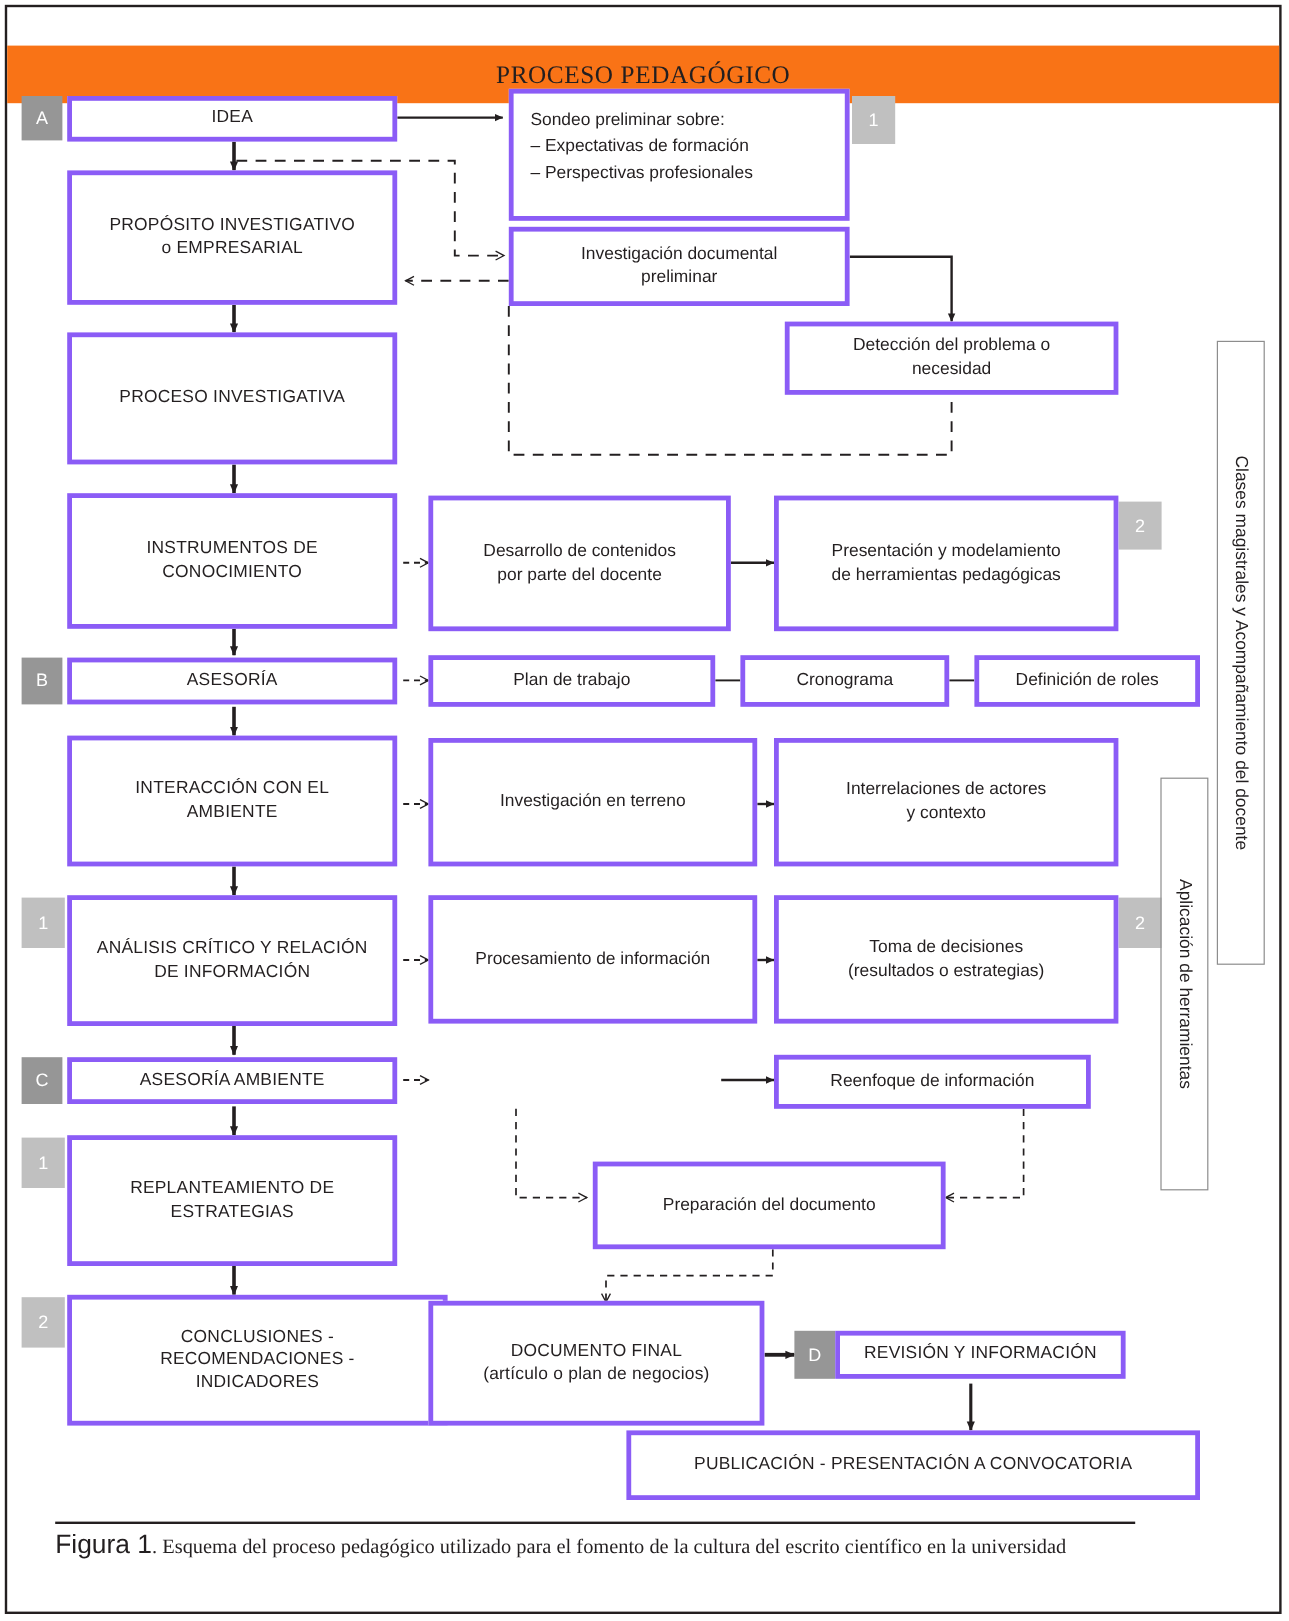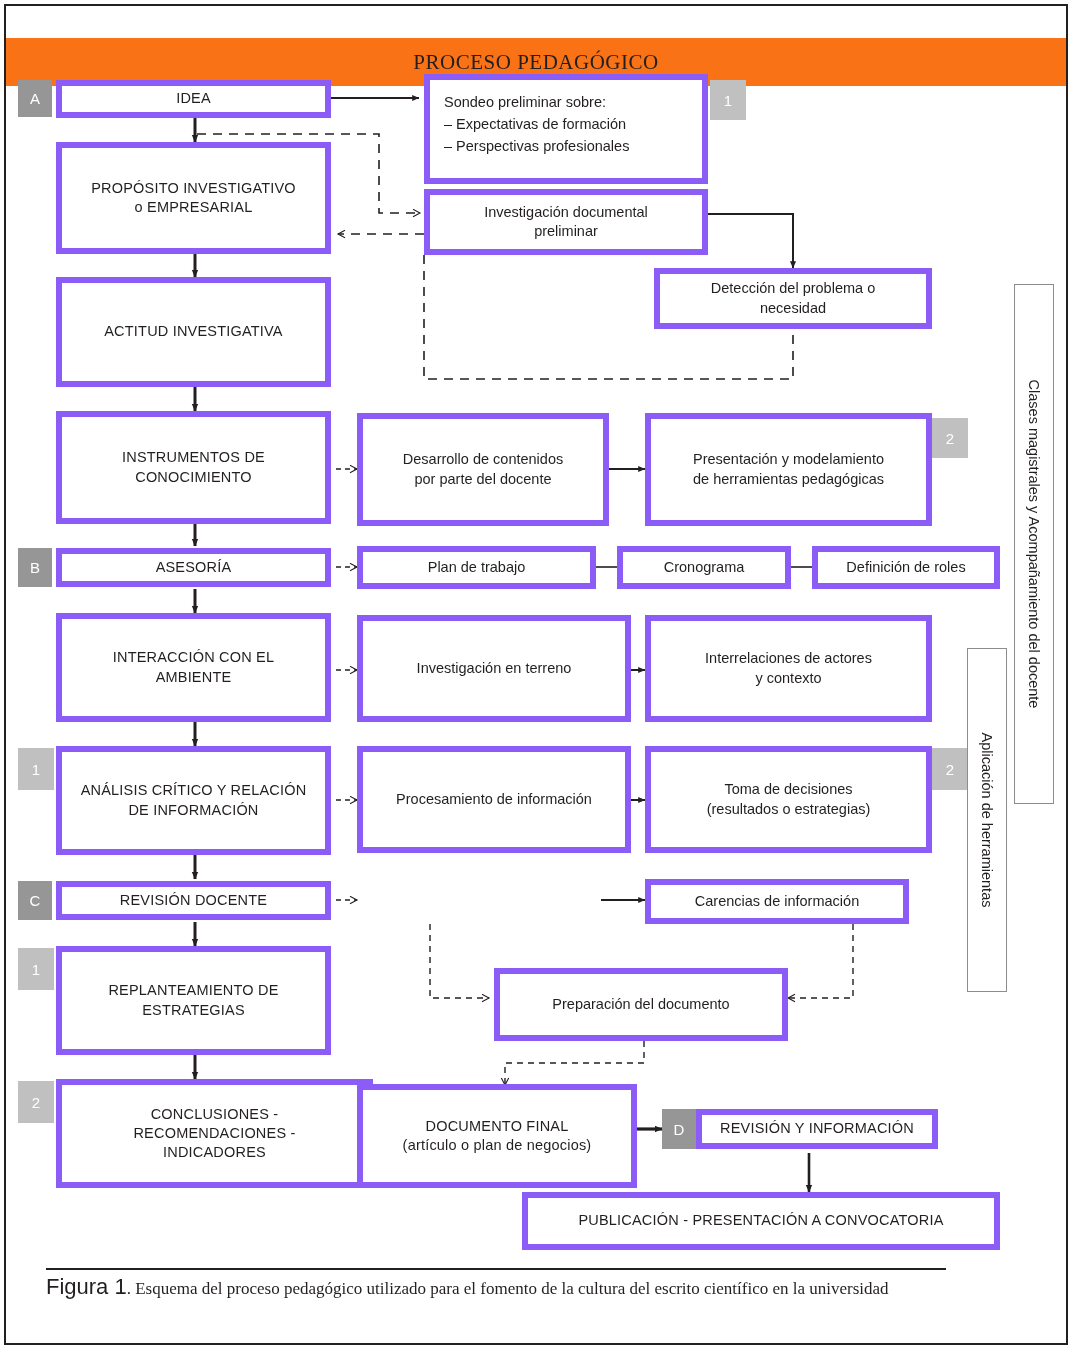--- a/index.html
+++ b/index.html
@@ -11,21 +11,21 @@
 
   
   #header-band{position:absolute;left:6px;top:6px;width:1060px;height:48px;background:#f97316;
     display:flex;align-items:center;justify-content:center;box-sizing:border-box;margin-top:32px;}
   #header-title{font-family:"Liberation Serif", serif;font-size:21px;letter-spacing:.5px;color:#231f20;}
 
   
   #wires{position:absolute;left:0;top:0;width:1074px;height:1351px;pointer-events:none;}
 
   
-  .node{position:absolute;box-sizing:border-box;border:6px solid #8b5cf6;background:#fff;
+  .node{position:absolute;box-sizing:border-box;border:4px solid #8b5cf6;background:#fff;
         display:flex;align-items:center;justify-content:center;text-align:center;
         font-size:14.5px;color:#231f20;line-height:1.32;padding:3px 6px;}
   .node.caps{font-size:14.5px;letter-spacing:.2px;}
   .node.left-al{justify-content:flex-start;text-align:left;padding-left:14px;align-items:flex-start;padding-top:12px;}
 
   
   .badge{position:absolute;box-sizing:border-box;display:flex;align-items:center;justify-content:center;
          color:#ffffff;font-size:15px;}
   .badge.dark{background:#969696;}
   .badge.light{background:#c0c0c0;}
@@ -128,47 +128,47 @@
   <div class="badge light" style="left:710px;top:80px;width:36px;height:40px;">1</div>
   <div class="badge light" style="left:932px;top:418px;width:36px;height:40px;">2</div>
   <div class="badge light" style="left:18px;top:748px;width:36px;height:42px;">1</div>
   <div class="badge light" style="left:932px;top:748px;width:36px;height:42px;">2</div>
   <div class="badge light" style="left:18px;top:948px;width:36px;height:42px;">1</div>
   <div class="badge light" style="left:18px;top:1081px;width:36px;height:42px;">2</div>
   <div class="badge dark" style="left:662px;top:1109px;width:34px;height:40px;">D</div>
 
   <div class="node caps" style="left:56px;top:80px;width:275px;height:38px;">IDEA</div>
   <div class="node caps" style="left:56px;top:142px;width:275px;height:112px;">PROPÓSITO INVESTIGATIVO<br>o EMPRESARIAL</div>
-  <div class="node caps" style="left:56px;top:277px;width:275px;height:110px;">ACTITUD INVESTIGATIVA</div>
+  <div class="node caps" style="left:56px;top:277px;width:275px;height:110px;">PROCESO INVESTIGATIVA</div>
   <div class="node caps" style="left:56px;top:411px;width:275px;height:113px;">INSTRUMENTOS DE<br>CONOCIMIENTO</div>
   <div class="node caps" style="left:56px;top:548px;width:275px;height:39px;">ASESORÍA</div>
   <div class="node caps" style="left:56px;top:613px;width:275px;height:109px;">INTERACCIÓN CON EL<br>AMBIENTE</div>
   <div class="node caps" style="left:56px;top:746px;width:275px;height:109px;">ANÁLISIS CRÍTICO Y RELACIÓN<br>DE INFORMACIÓN</div>
-  <div class="node caps" style="left:56px;top:881px;width:275px;height:39px;">REVISIÓN DOCENTE</div>
+  <div class="node caps" style="left:56px;top:881px;width:275px;height:39px;">ASESORÍA AMBIENTE</div>
   <div class="node caps" style="left:56px;top:946px;width:275px;height:109px;">REPLANTEAMIENTO DE<br>ESTRATEGIAS</div>
   <div class="node caps" style="left:56px;top:1079px;width:317px;height:109px;">CONCLUSIONES -<br>RECOMENDACIONES -<br>INDICADORES</div>
 
   <div class="node left-al" style="left:424px;top:74px;width:284px;height:110px;line-height:1.5;">Sondeo preliminar sobre:<br>– Expectativas de formación<br> – Perspectivas profesionales</div>
   <div class="node" style="left:424px;top:189px;width:284px;height:66px;text-align:center;">Investigación documental<br>preliminar</div>
   <div class="node" style="left:654px;top:268px;width:278px;height:61px;">Detección del problema o<br>necesidad</div>
 
   <div class="node" style="left:357px;top:413px;width:252px;height:113px;">Desarrollo de contenidos<br>por parte del docente</div>
   <div class="node" style="left:645px;top:413px;width:287px;height:113px;">Presentación y modelamiento<br>de herramientas pedagógicas</div>
 
   <div class="node" style="left:357px;top:546px;width:239px;height:43px;">Plan de trabajo</div>
   <div class="node" style="left:617px;top:546px;width:174px;height:43px;">Cronograma</div>
   <div class="node" style="left:357px;top:615px;width:274px;height:107px;">Investigación en terreno</div>
 
   <div class="node" style="left:812px;top:546px;width:188px;height:43px;">Definición de roles</div>
   <div class="node" style="left:645px;top:615px;width:287px;height:107px;">Interrelaciones de actores<br>y contexto</div>
 
   <div class="node" style="left:357px;top:746px;width:274px;height:107px;">Procesamiento de información</div>
   <div class="node" style="left:645px;top:746px;width:287px;height:107px;">Toma de decisiones<br>(resultados o estrategias)</div>
 
-  <div class="node" style="left:645px;top:879px;width:264px;height:45px;">Carencias de información</div>
+  <div class="node" style="left:645px;top:879px;width:264px;height:45px;">Reenfoque de información</div>
 
   <div class="node" style="left:494px;top:968px;width:294px;height:73px;">Preparación del documento</div>
 
   <div class="node caps" style="left:357px;top:1084px;width:280px;height:104px;">DOCUMENTO FINAL<br>(artículo o plan de negocios)</div>
   <div class="node caps" style="left:696px;top:1109px;width:242px;height:40px;">REVISIÓN Y INFORMACIÓN</div>
   <div class="node caps" style="left:522px;top:1192px;width:478px;height:58px;">PUBLICACIÓN - PRESENTACIÓN A CONVOCATORIA</div>
 
   <div class="bracket" style="left:1014px;top:284px;width:40px;height:520px;">
     <span>Clases magistrales y Acompañamiento del docente</span>
   </div>

